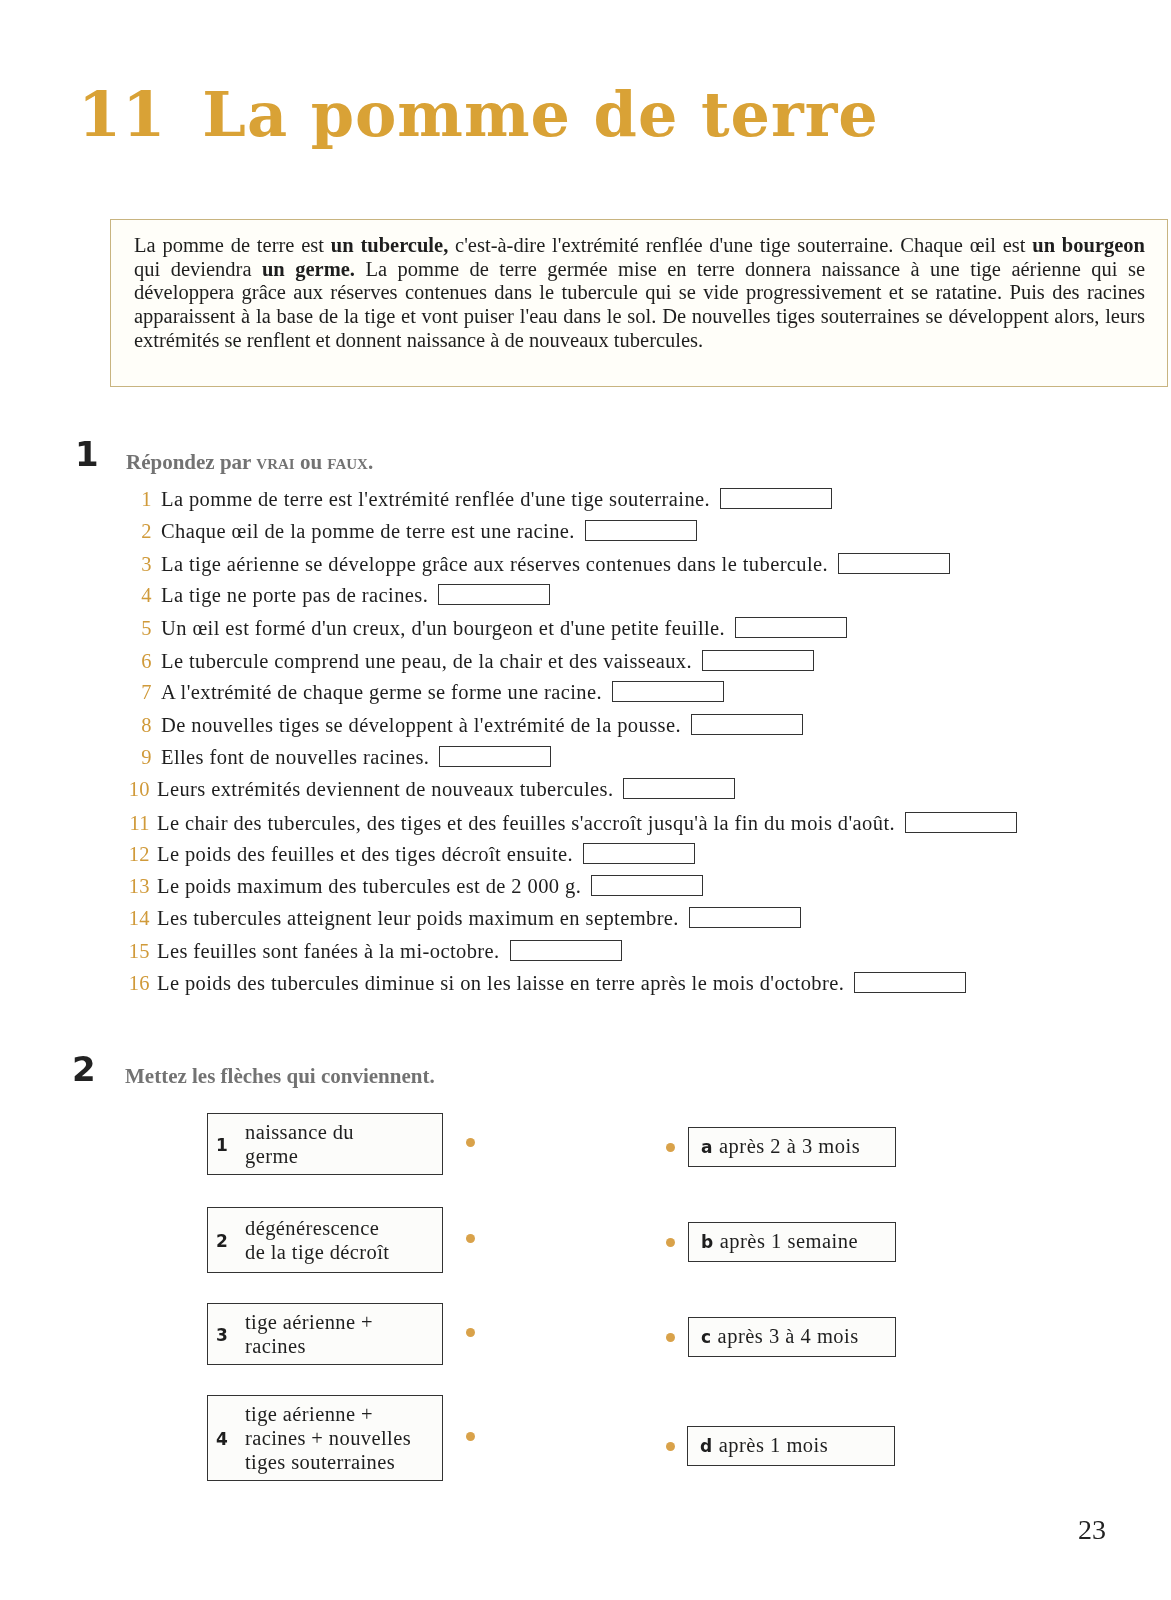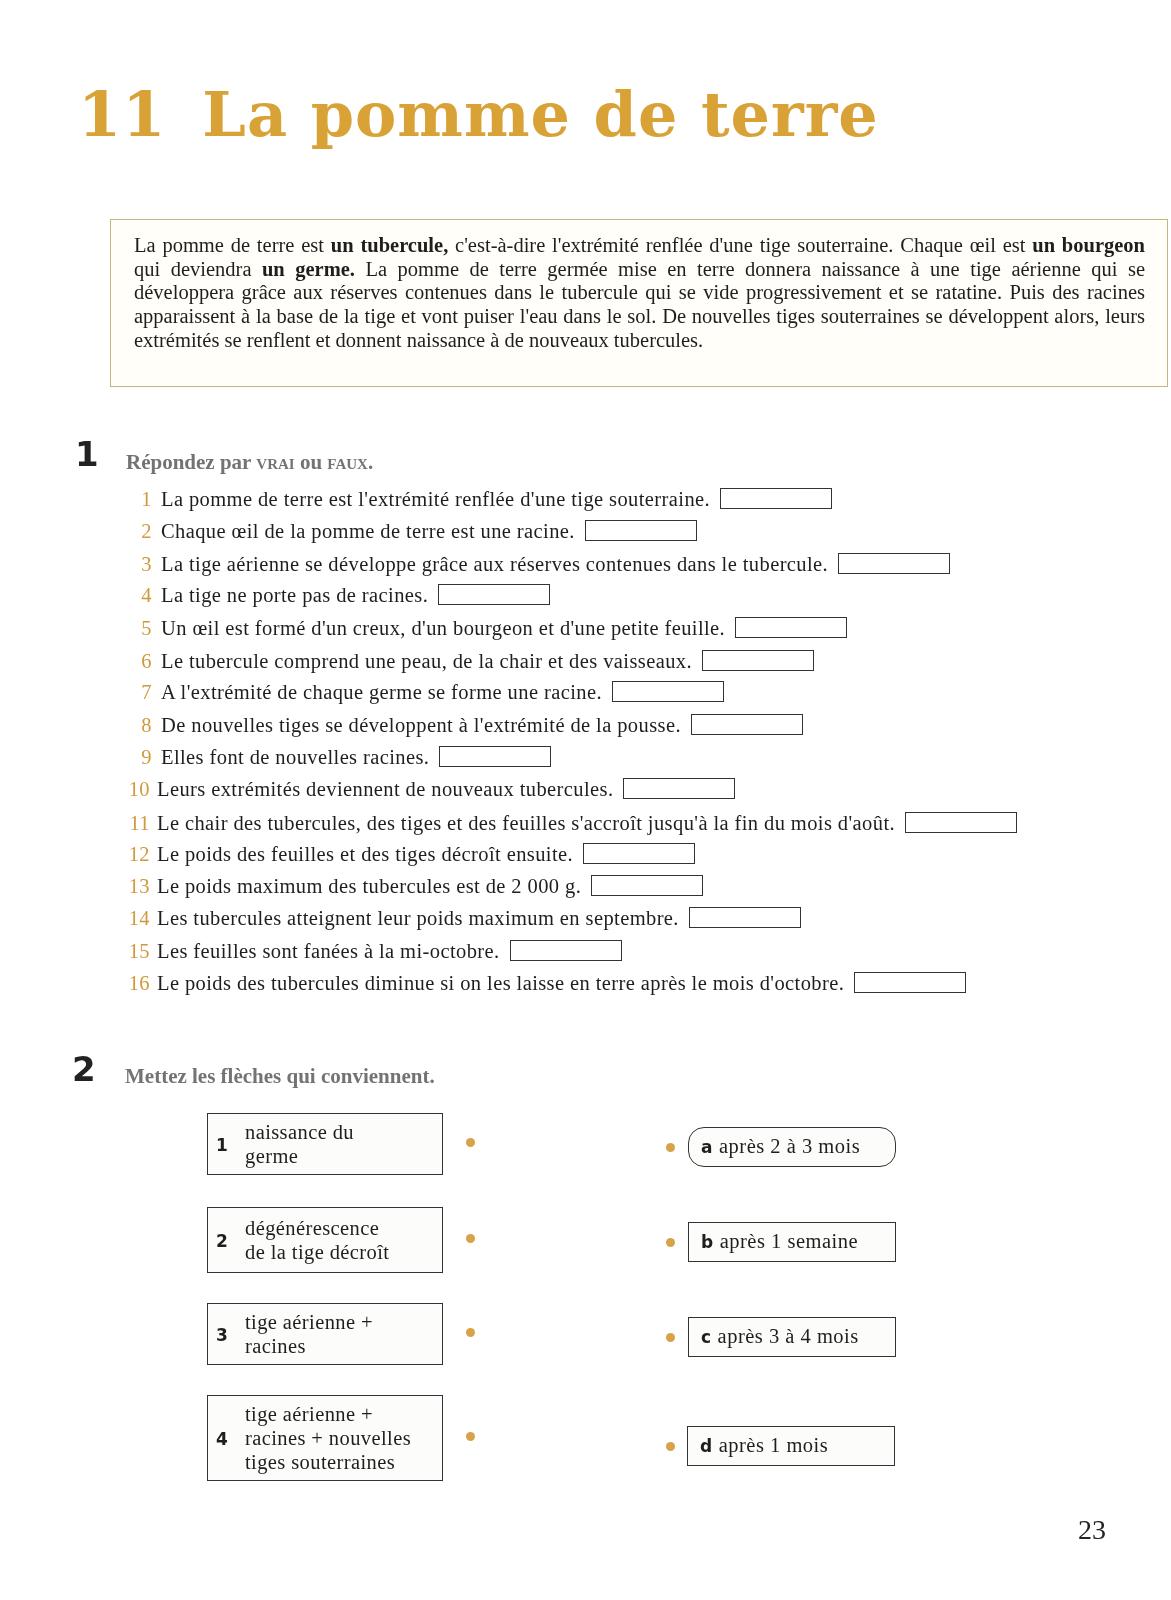--- a/index.html
+++ b/index.html
@@ -177,21 +177,21 @@
     <div class="lbox" style="top: 1395px; height: 86px;">
       <span class="ln" style="top: 31px;">4</span>
       <div class="lt" style="top: 6px;">
         <div>tige aérienne +</div>
         <div>racines + nouvelles</div>
         <div>tiges souterraines</div>
       </div>
     </div>
     <div class="dot" style="left: 466px; top: 1432px;"></div>
     <div class="dot" style="left: 666px; top: 1143px;"></div>
-    <div class="rbox" style="top: 1127px; border-radius: 16px;"><span class="rl">a</span><span>après 2 à 3 mois</span></div>
+    <div class="rbox" style="top: 1127px;"><span class="rl">a</span><span>après 2 à 3 mois</span></div>
     <div class="dot" style="left: 666px; top: 1238px;"></div>
     <div class="rbox" style="top: 1222px;"><span class="rl">b</span><span>après 1 semaine</span></div>
     <div class="dot" style="left: 666px; top: 1333px;"></div>
     <div class="rbox" style="top: 1317px;"><span class="rl">c</span><span>après 3 à 4 mois</span></div>
     <div class="dot" style="left: 666px; top: 1442px;"></div>
     <div class="rbox" style="top: 1426px; left: 687px;"><span class="rl">d</span><span>après 1 mois</span></div>
   </div>
 
 <div class="page-number">23</div>
 

